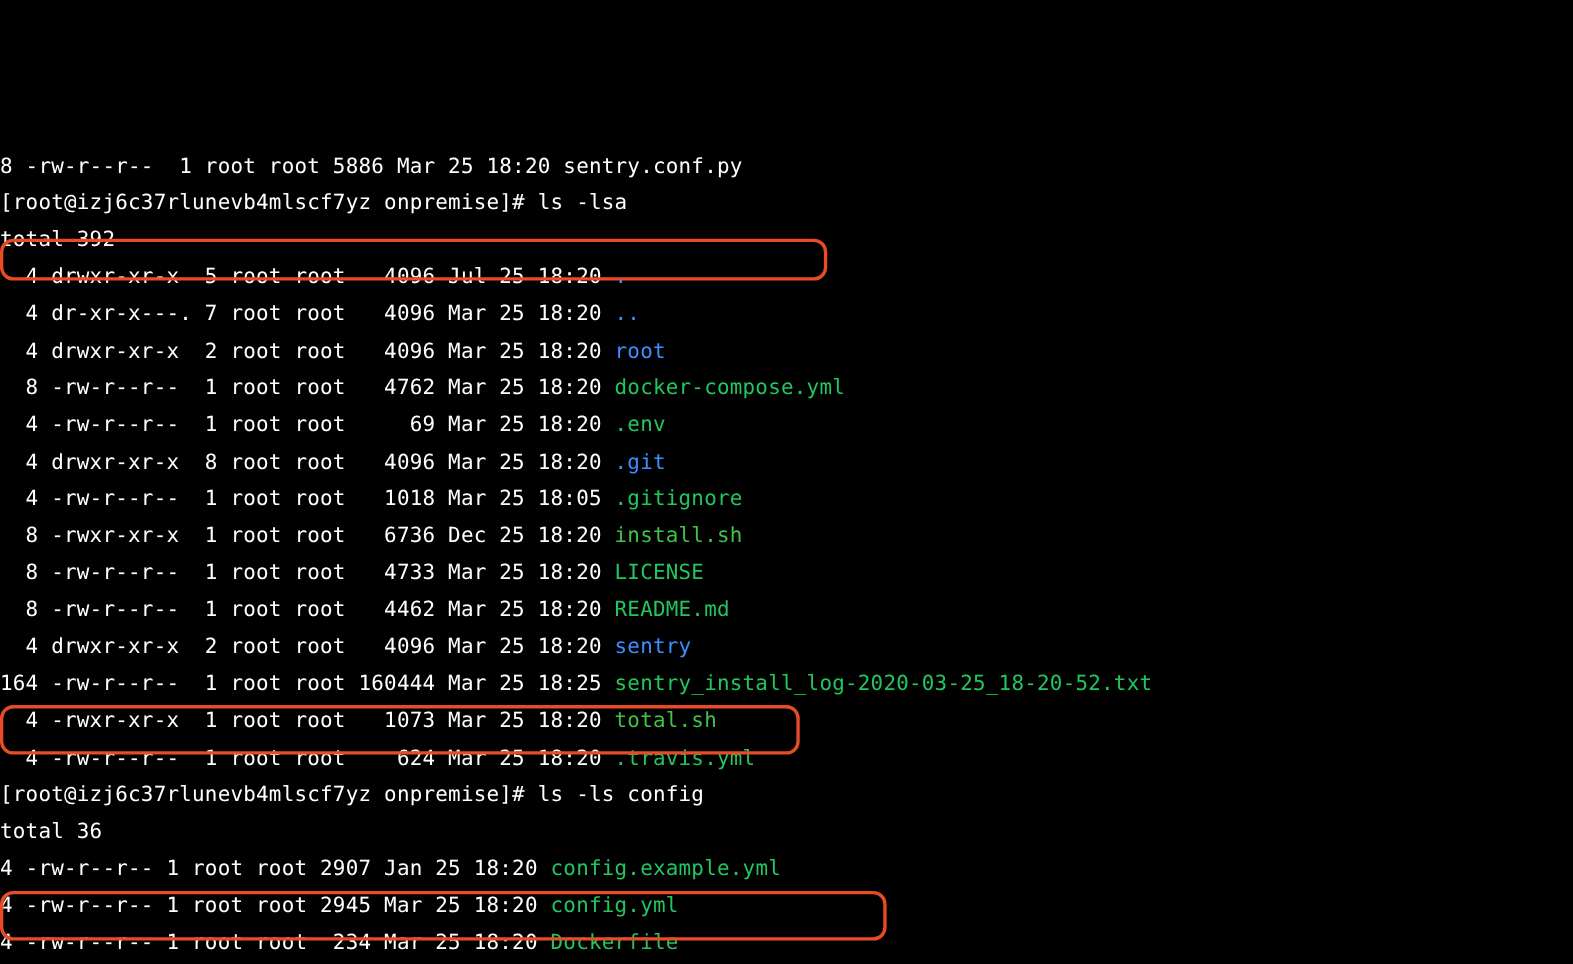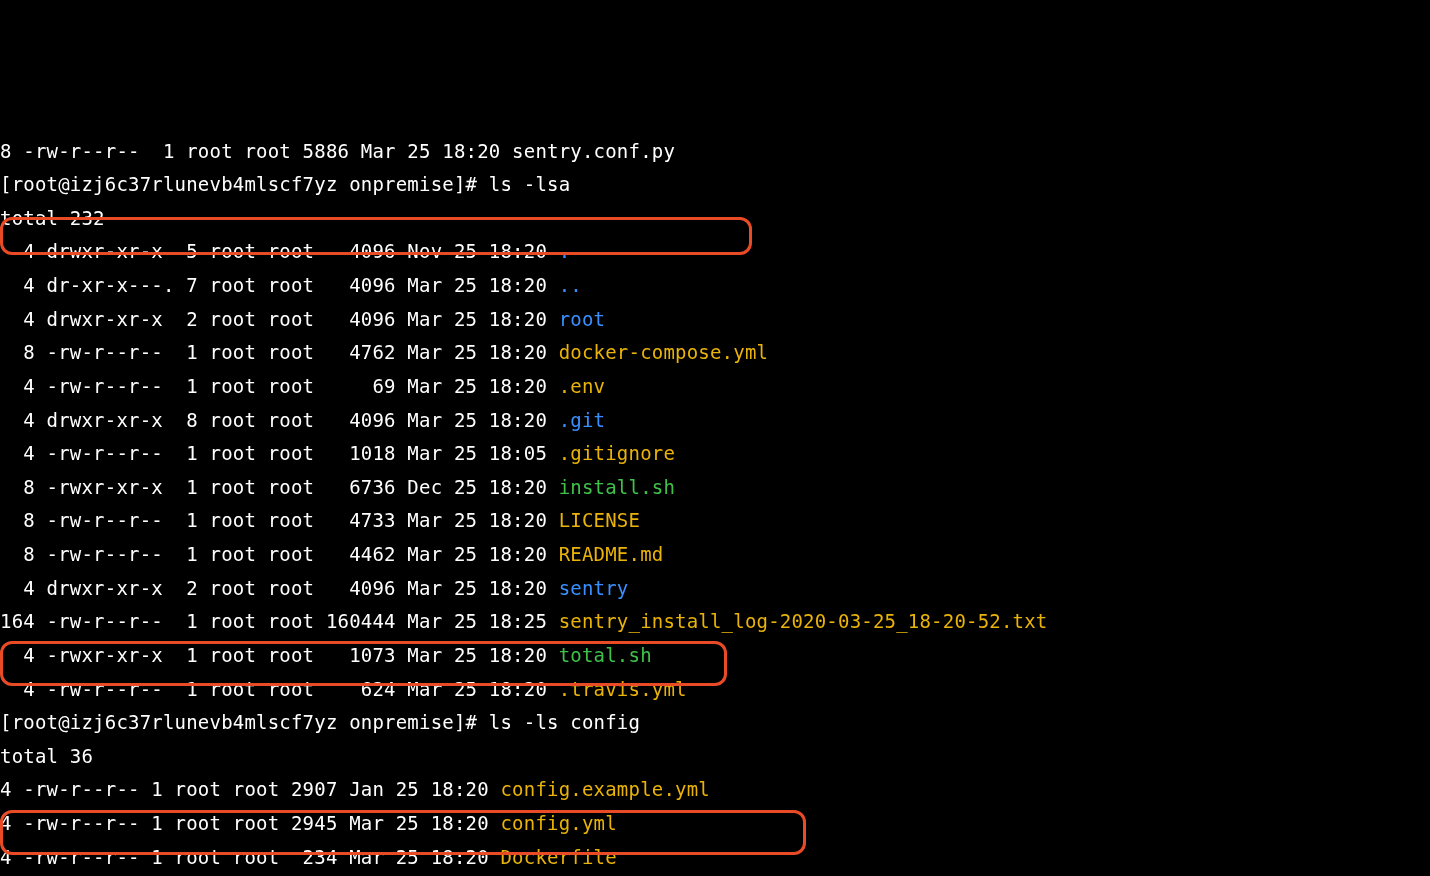--- a/index.html
+++ b/index.html
@@ -12,37 +12,37 @@
     padding: 0;
     white-space: pre;
     width: 1430px;
     height: 876px;
     overflow: hidden;
     letter-spacing: 0.2px;
   }
   .term { padding: 0; }
   .blue { color: #3a8fff; }
   .green { color: #3fc24a; }
-  .white { color: #eab308; }
+  .white { color: #22c55e; }
   .highlight-box {
     position: absolute;
     border: 3px solid #e94b27;
     border-radius: 12px;
     pointer-events: none;
   }
 </style>
 </head>
 <body>
 
 
 
 <div class="term"><span>8 -rw-r--r--  1 root root 5886 Mar 25 18:20 sentry.conf.py</span>
 <span>[root@izj6c37rlunevb4mlscf7yz onpremise]# </span><span>ls -lsa</span>
-<span>total 232</span>
-<span id="list1"><span><span>  4 drwxr-xr-x  5 root root   4096 Nov 25 18:20 </span><span class="blue">.</span></span>
+<span>total 392</span>
+<span id="list1"><span><span>  4 drwxr-xr-x  5 root root   4096 Jul 25 18:20 </span><span class="blue">.</span></span>
 <span><span>  4 dr-xr-x---. 7 root root   4096 Mar 25 18:20 </span><span class="blue">..</span></span>
 <span><span>  4 drwxr-xr-x  2 root root   4096 Mar 25 18:20 </span><span class="blue">root</span></span>
 <span><span>  8 -rw-r--r--  1 root root   4762 Mar 25 18:20 </span><span class="white">docker-compose.yml</span></span>
 <span><span>  4 -rw-r--r--  1 root root     69 Mar 25 18:20 </span><span class="white">.env</span></span>
 <span><span>  4 drwxr-xr-x  8 root root   4096 Mar 25 18:20 </span><span class="blue">.git</span></span>
 <span><span>  4 -rw-r--r--  1 root root   1018 Mar 25 18:05 </span><span class="white">.gitignore</span></span>
 <span><span>  8 -rwxr-xr-x  1 root root   6736 Dec 25 18:20 </span><span class="green">install.sh</span></span>
 <span><span>  8 -rw-r--r--  1 root root   4733 Mar 25 18:20 </span><span class="white">LICENSE</span></span>
 <span><span>  8 -rw-r--r--  1 root root   4462 Mar 25 18:20 </span><span class="white">README.md</span></span>
 <span><span>  4 drwxr-xr-x  2 root root   4096 Mar 25 18:20 </span><span class="blue">sentry</span></span>

